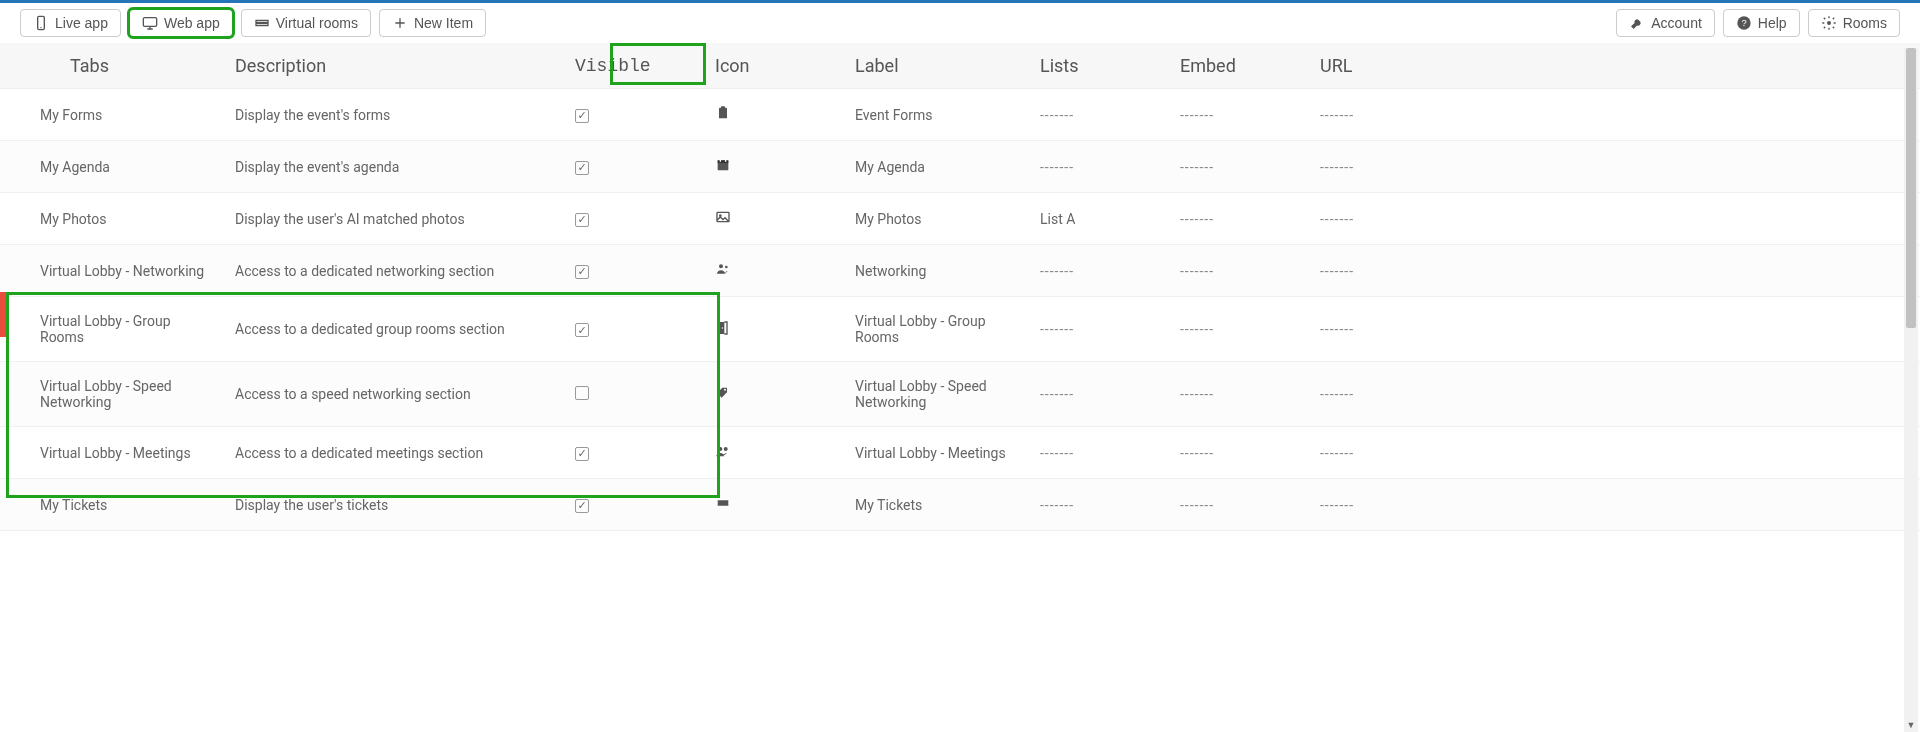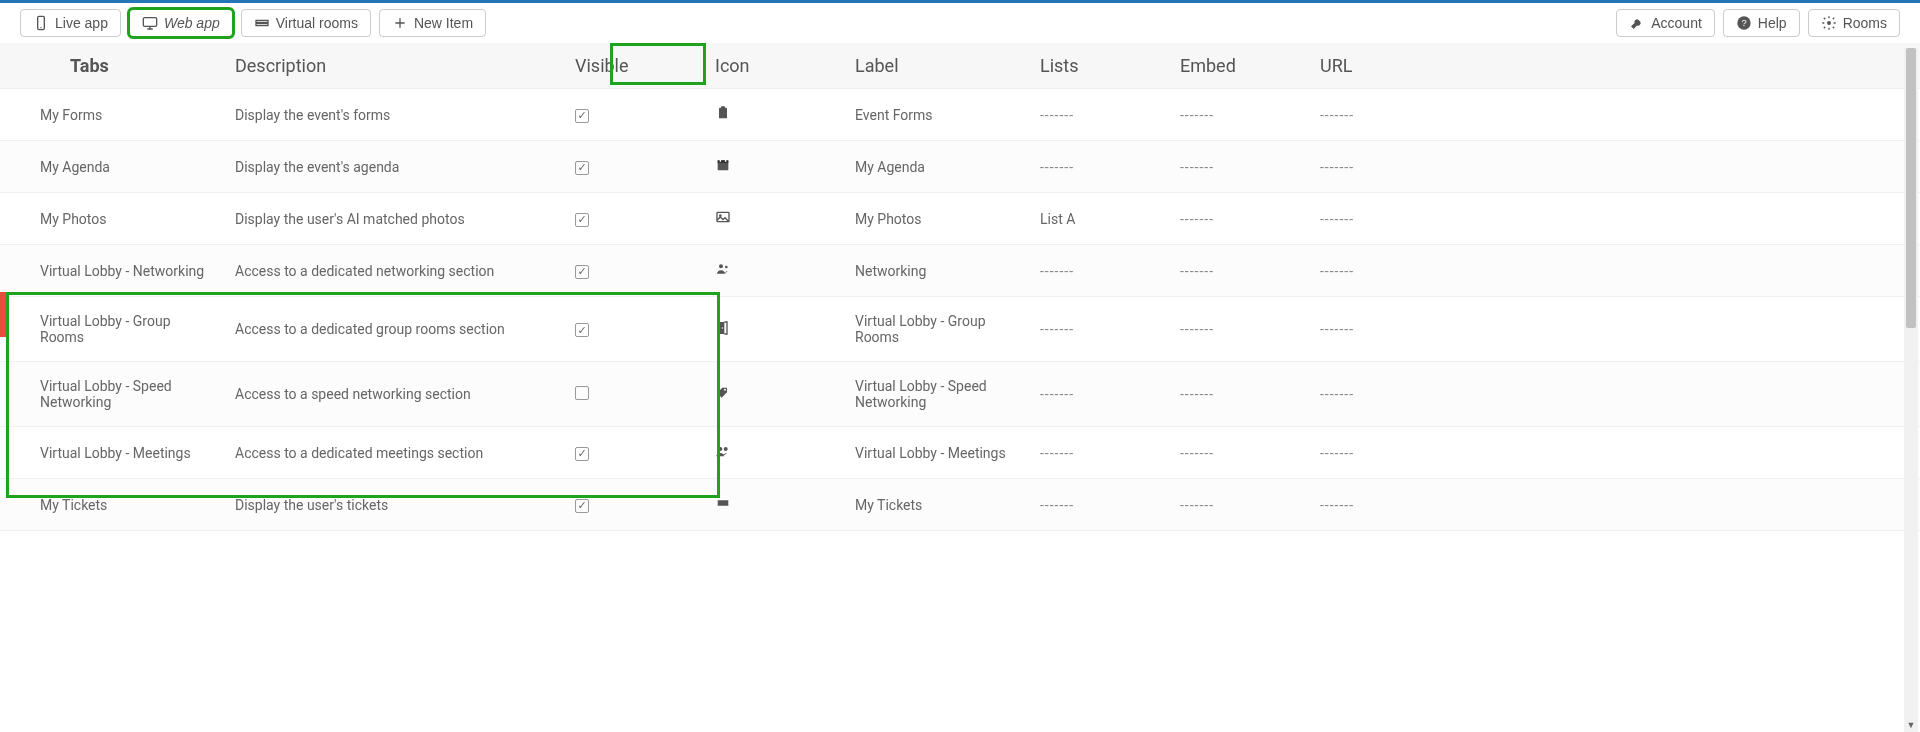--- a/index.html
+++ b/index.html
@@ -25,21 +25,20 @@
   border: 1px solid #ccc;
   border-radius: 4px;
   background: #fff;
   color: #555;
   cursor: pointer;
   font-size: 14px;
 }
 .btn.active {
   outline: 3px solid #1fa31f;
   outline-offset: -1px;
-  font-style: italic;
 }
 .btn svg, .btn .glyph { width: 16px; height: 16px; fill: #555; }
 .table-wrap {
   position: relative;
   overflow-y: auto;
   height: calc(100vh - 48px);
 }
 table {
   width: 100%;
   border-collapse: collapse;
@@ -58,23 +57,23 @@
 thead th:first-child { padding-left: 70px; }
 tbody td {
   padding: 16px 10px;
   border-bottom: 1px solid #f0f0f0;
   color: #666;
   font-size: 14px;
   vertical-align: middle;
 }
 tbody td:first-child { padding-left: 40px; }
 tbody tr:nth-child(even) { background: #fcfcfc; }
-.col-tabs { width: 225px; font-weight: bold; }
+.col-tabs { width: 225px; }
 .col-desc { width: 340px; }
-.col-visible { width: 140px; }
+.col-visible { width: 140px; font-family: Liberation Mono, monospace; }
 .col-icon { width: 140px; }
 .col-label { width: 185px; }
 .col-lists { width: 140px; }
 .col-embed { width: 140px; }
 .col-url { width: auto; }
 .checkbox {
   width: 14px; height: 14px;
   border: 1px solid #999;
   border-radius: 2px;
   display: inline-flex;

